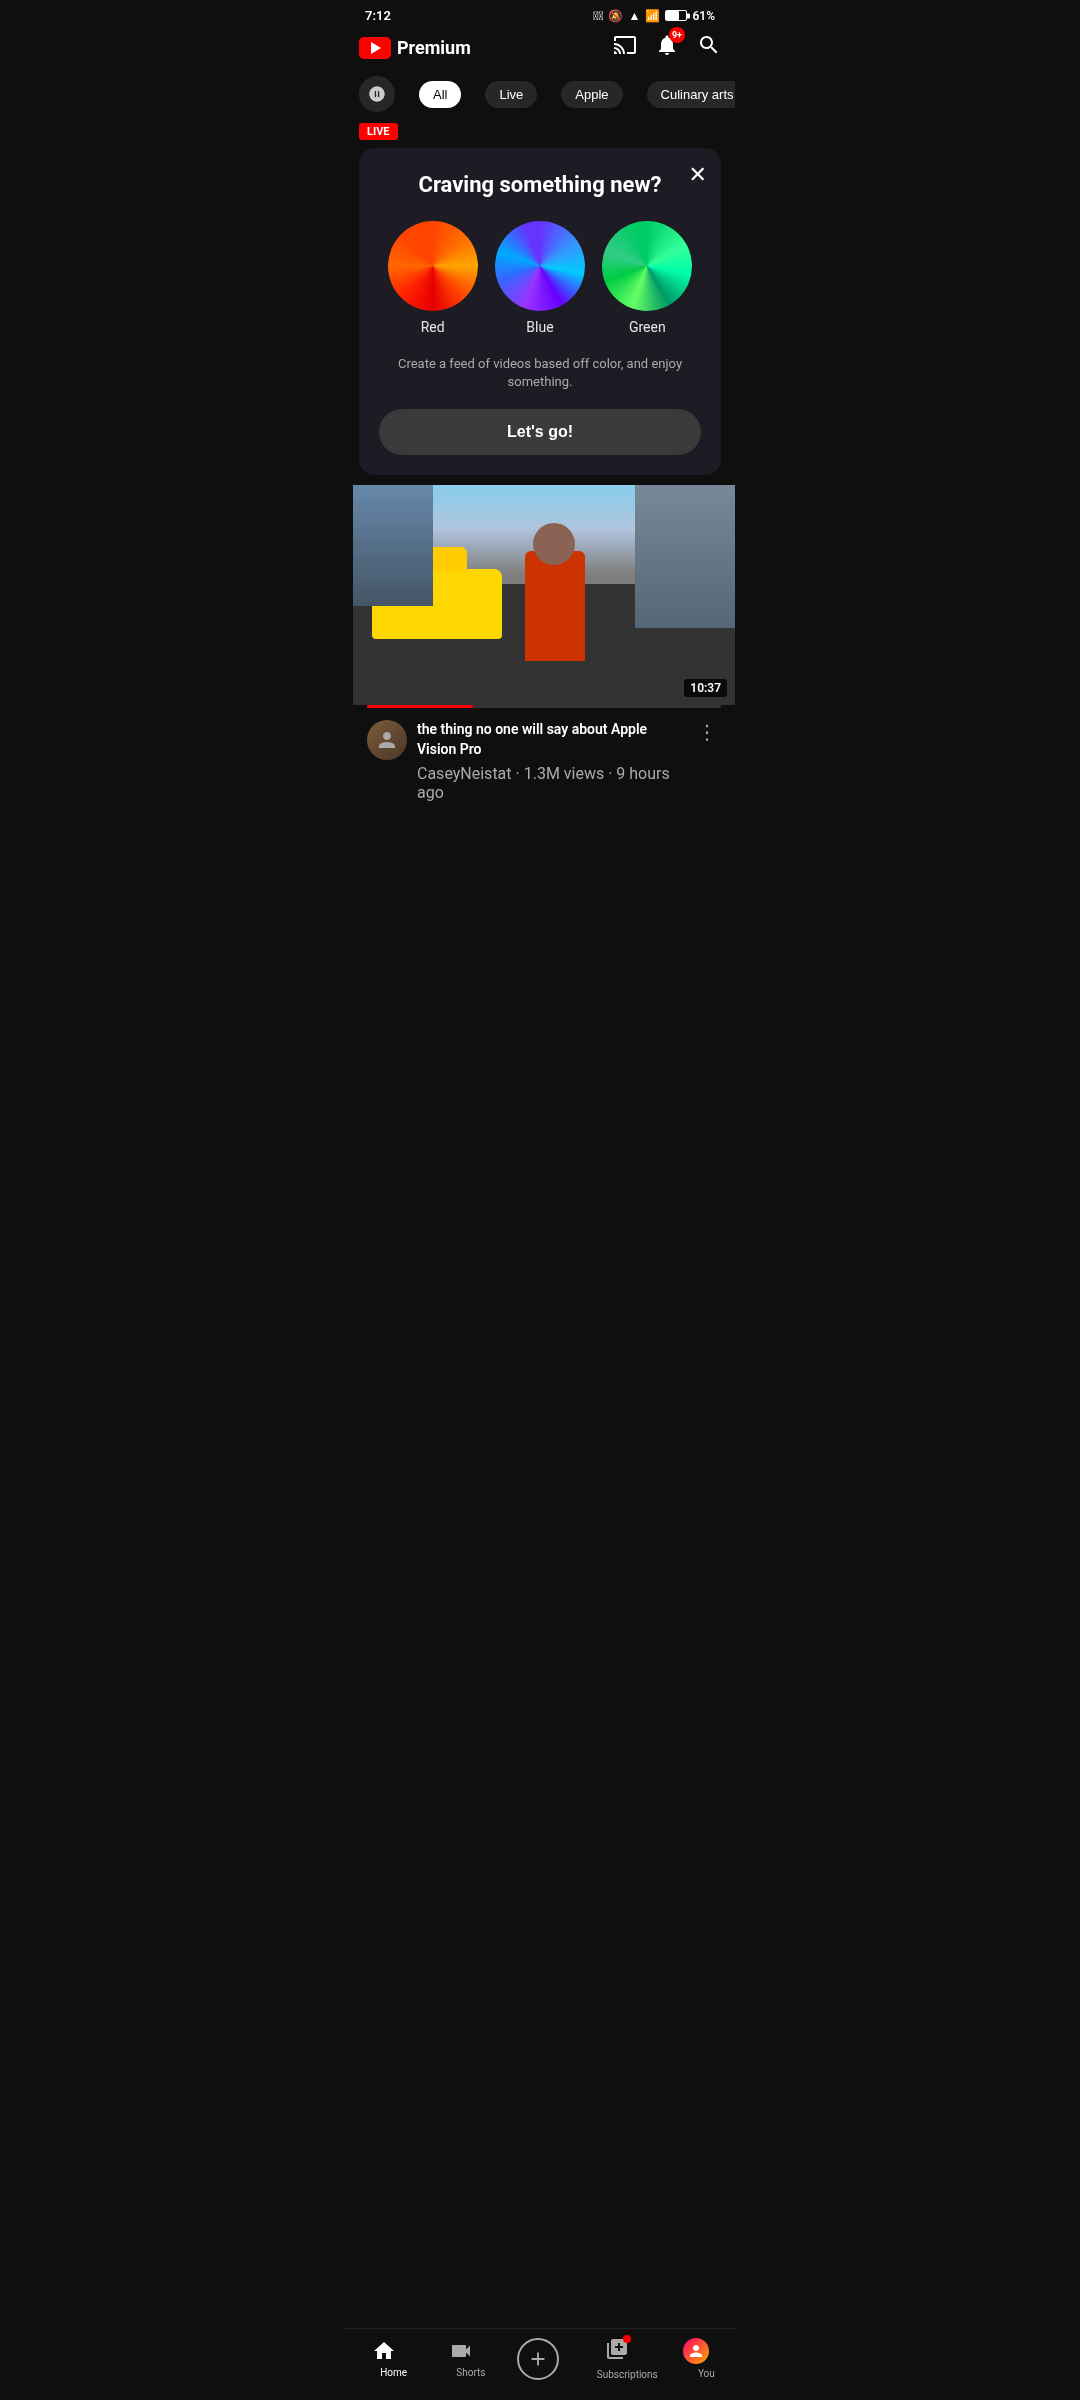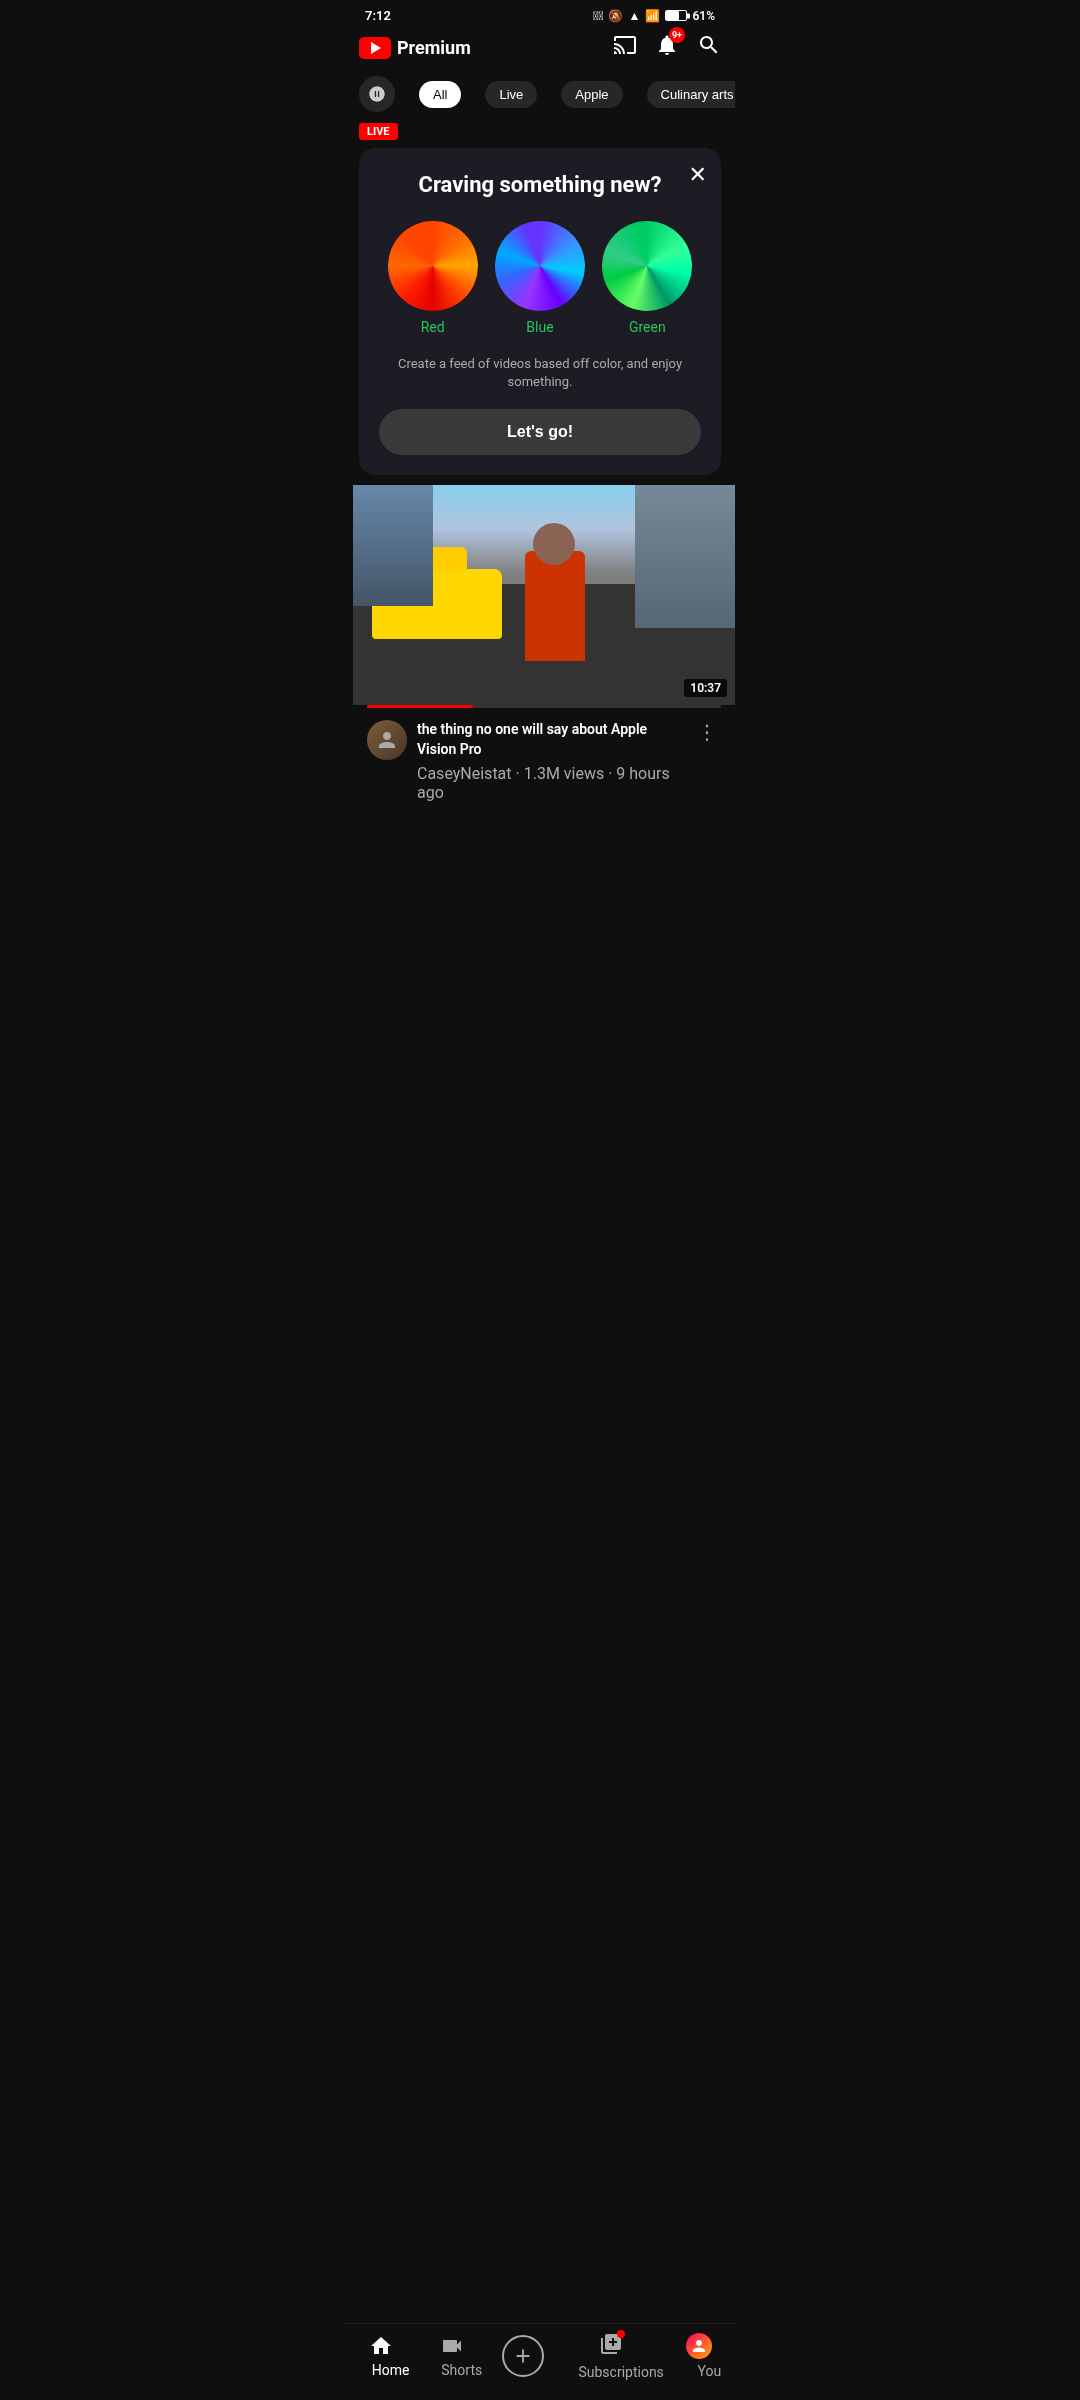--- a/index.html
+++ b/index.html
@@ -251,21 +251,21 @@
         #009966 150deg,
         #66ff66 200deg,
         #00cc44 250deg,
         #33cc88 290deg,
         #00cc66 340deg,
         #00cc66 360deg
       );
     }
     .color-label {
       font-size: 14px;
-      color: #22c55e;
+      color: #e5e5e5;
     }
     .modal-desc {
       text-align: center;
       font-size: 13px;
       color: #aaa;
       margin-bottom: 18px;
       line-height: 1.4;
     }
     .modal-btn {
       width: 100%;
@@ -416,21 +416,21 @@
     }
     .nav-item {
       display: flex;
       flex-direction: column;
       align-items: center;
       gap: 4px;
       cursor: pointer;
       flex: 1;
     }
     .nav-label {
-      font-size: 14px;
+      font-size: 10px;
       color: #aaa;
       margin-left: 20px;
     }
     .nav-label.active { color: #fff; }
     .nav-add {
       width: 42px;
       height: 42px;
       border-radius: 50%;
       border: 2px solid #aaa;
       display: flex;

